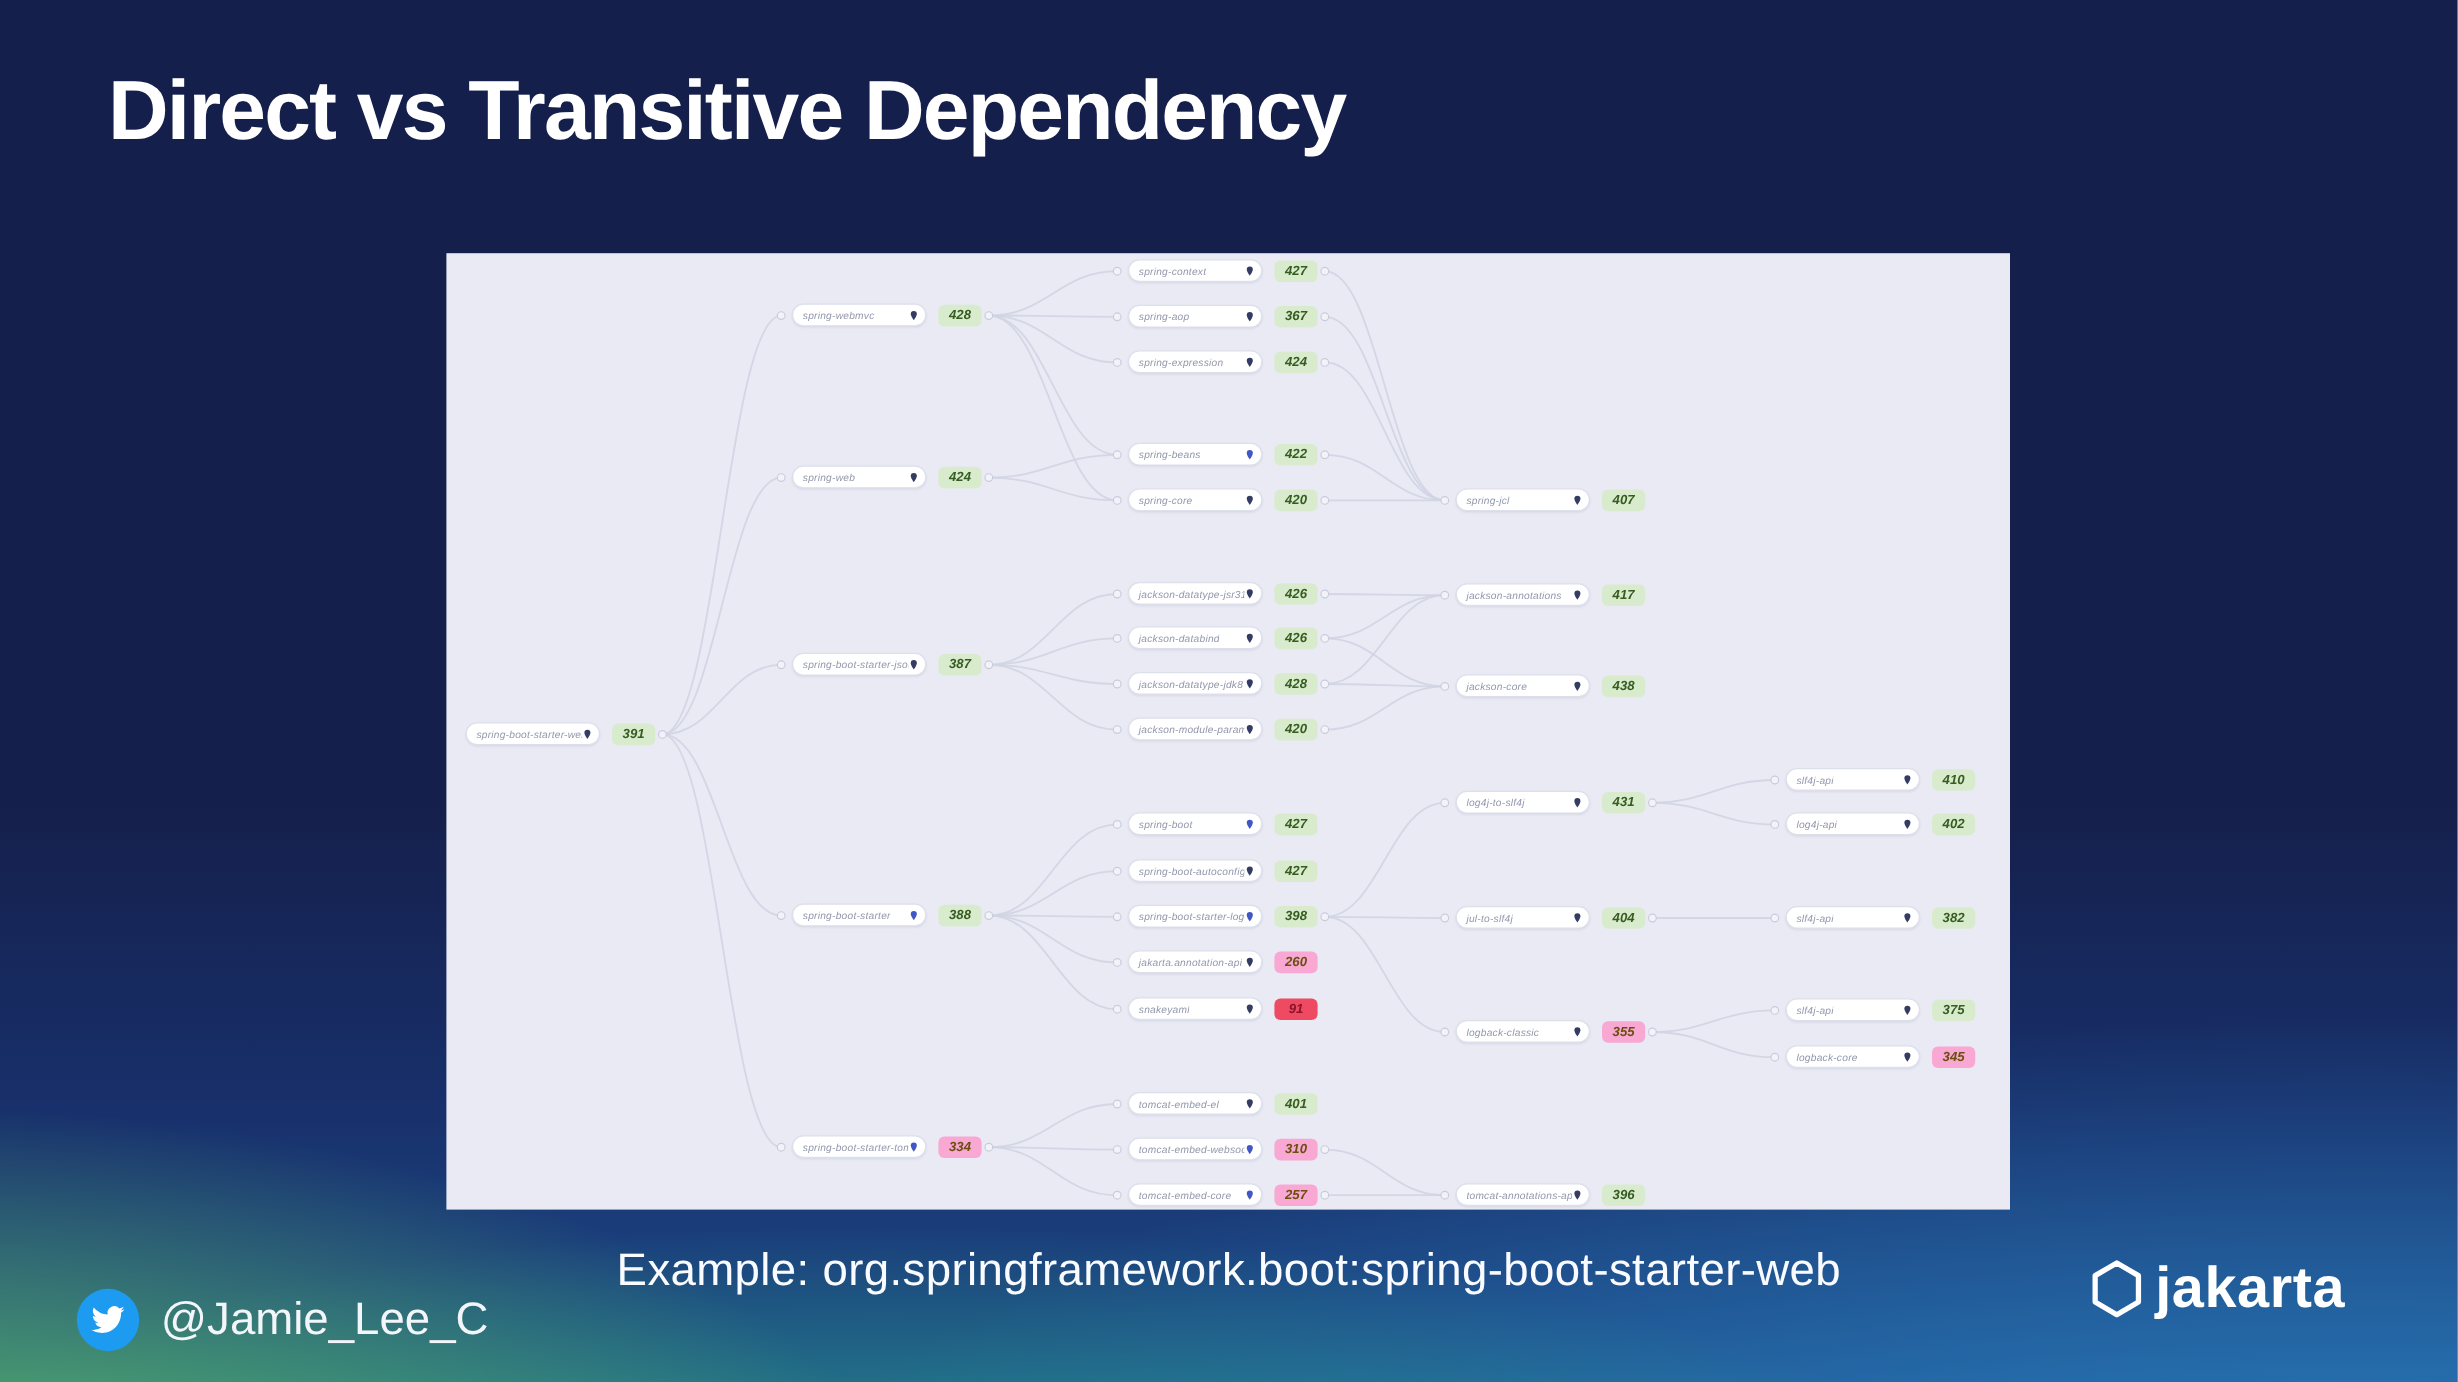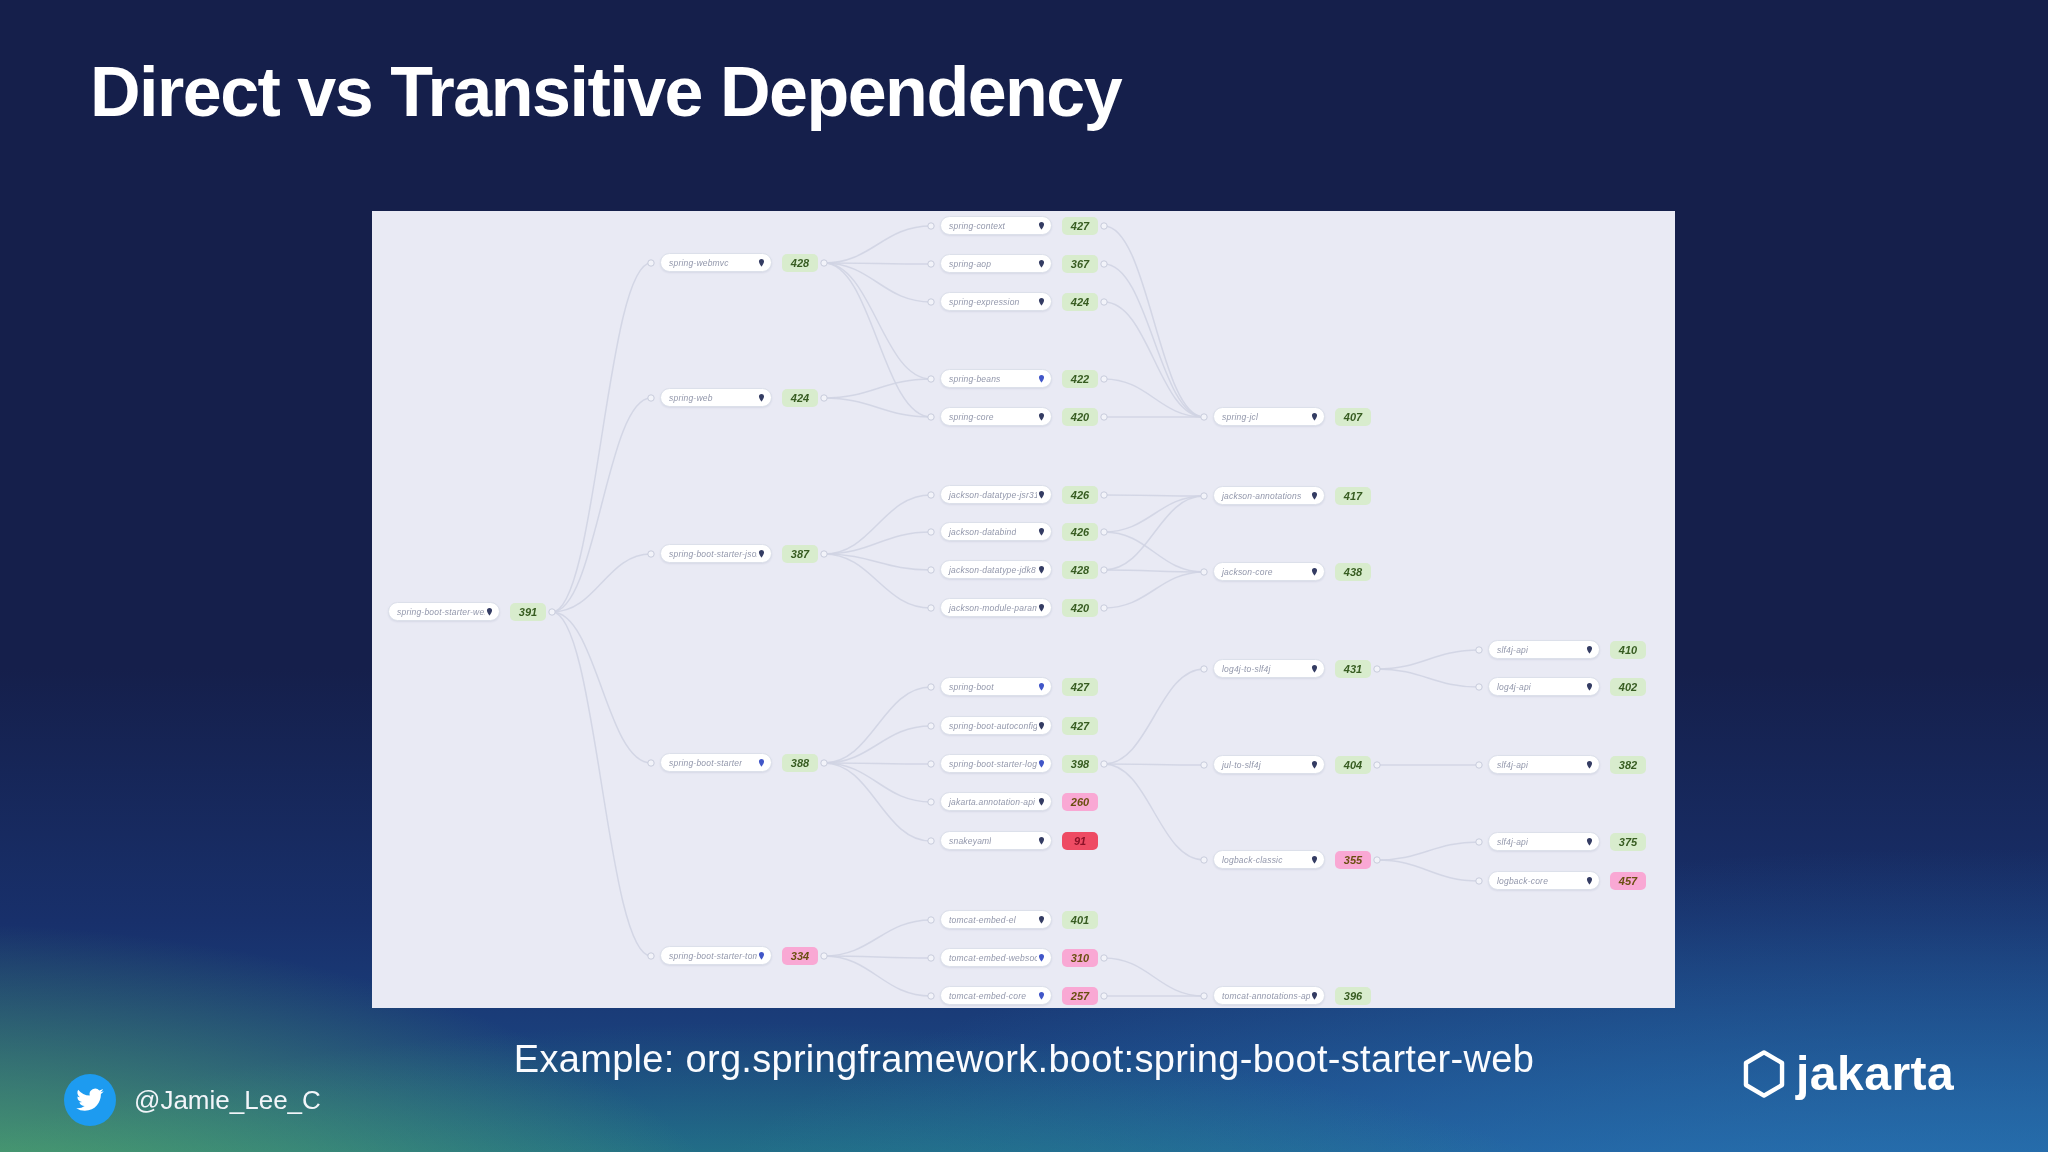--- a/index.html
+++ b/index.html
@@ -50,21 +50,21 @@
   }
   .badge.green{background:#d8eccd;color:#375c21;}
   .badge.yellow{background:#f9a8d4;color:#6a4f10;}
   .badge.red{background:#ee4b63;color:#8c1228;}
   .caption{
     position:absolute;left:0;right:0;top:1038px;text-align:center;
     color:#fafbfe;font-size:38px;letter-spacing:.3px;
   }
   .twitter{
     position:absolute;left:64px;top:1074px;display:flex;align-items:center;gap:18px;
-    color:#f2f5f9;font-size:26px;
+    color:#f2f5f9;font-size:38px;
   }
   .tw-icon{
     width:52px;height:52px;border-radius:50%;background:#1d9bf0;flex:none;
     display:flex;align-items:center;justify-content:center;
   }
   .tw-icon svg{width:30px;height:30px;fill:#ffffff;}
   .brand{
     position:absolute;left:1742px;top:1046px;display:flex;align-items:center;gap:10px;
     color:#ffffff;font-size:48px;font-weight:600;letter-spacing:.5px;
   }
@@ -488,21 +488,21 @@
           </div>
           <div class="badge green">375</div>
         </div>
         <div class="node" style="left: 1116px; top: 660px;">
           <div class="pill">
             <span class="pill-label">logback-core</span>
             <svg class="pin dark" viewBox="0 0 24 24">
               <path d="M12 1.5A6.8 6.8 0 0 0 5.2 8.3C5.2 13 12 22 12 22s6.8-9 6.8-13.7A6.8 6.8 0 0 0 12 1.5z"></path>
             </svg>
           </div>
-          <div class="badge yellow">457</div>
+          <div class="badge yellow">345</div>
         </div>
       </div>
   </div>
 
   <div class="caption">Example: org.springframework.boot:spring-boot-starter-web</div>
 
   <div class="twitter">
     <span class="tw-icon">
       <svg viewBox="0 0 24 24">
           <path d="M23 4.9c-.8.4-1.7.6-2.6.8a4.5 4.5 0 0 0 2-2.5c-.9.5-1.9.9-2.9 1.1a4.5 4.5 0 0 0-7.7 4.1A12.8 12.8 0 0 1 2.5 3.7a4.5 4.5 0 0 0 1.4 6 4.4 4.4 0 0 1-2-.6v.1a4.5 4.5 0 0 0 3.6 4.4 4.6 4.6 0 0 1-2 .1 4.5 4.5 0 0 0 4.2 3.1A9 9 0 0 1 1 18.6a12.7 12.7 0 0 0 6.9 2c8.3 0 12.8-6.9 12.8-12.8v-.6c.9-.6 1.6-1.4 2.3-2.3z"></path>

